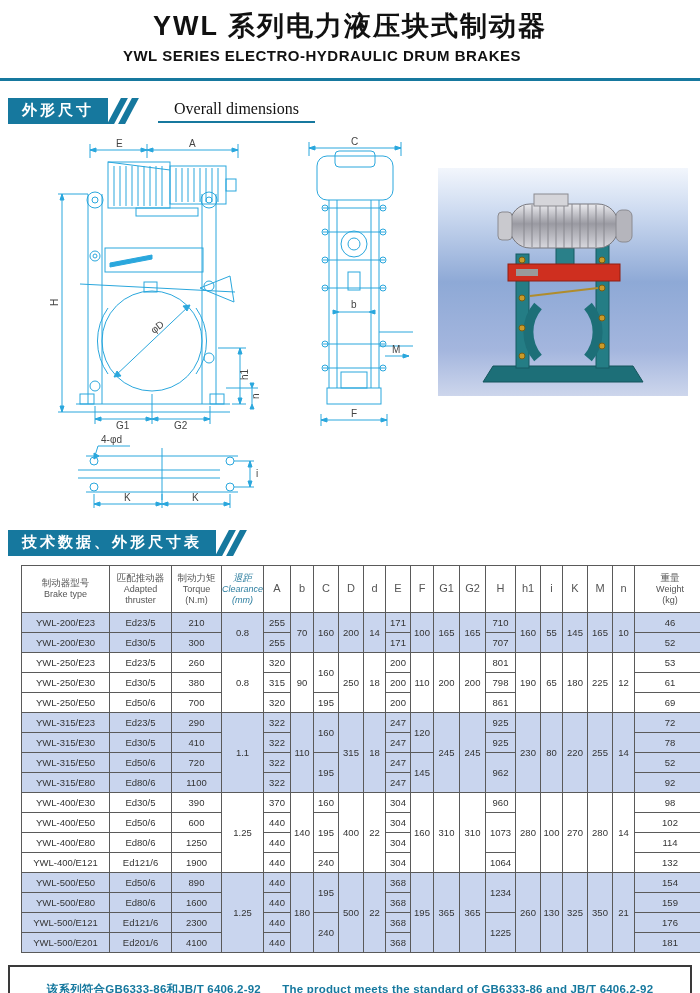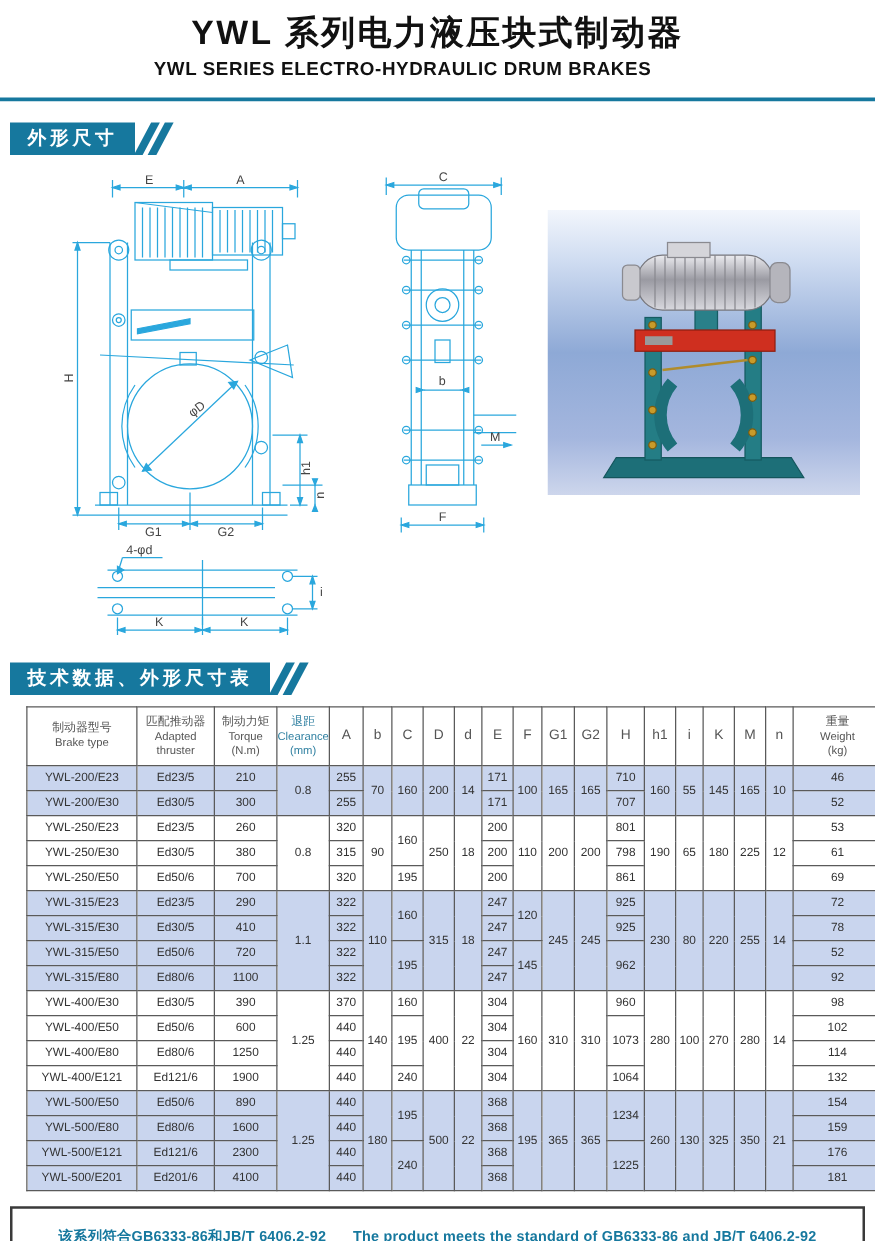--- a/index.html
+++ b/index.html
@@ -25,21 +25,21 @@
   .dimtxt{fill:#444;font-size:10px;}
 
   .spec-table{position:absolute;top:565px;left:21px;width:684px;border-collapse:collapse;
     table-layout:fixed;}
   .spec-table th,.spec-table td{border:1px solid #5a5a5a;text-align:center;padding:0;
     overflow:hidden;white-space:nowrap;}
   .spec-table th{height:46px;font-weight:normal;color:#555;background:#fff;}
   .spec-table th div{line-height:1.25;font-size:9px;}
   .spec-table th div:first-child{font-size:9.5px;}
   .spec-table th.single div{font-size:11px;}
-  .spec-table th.accent{color:#2e7fa0;}
+  .spec-table th.accent{color:#2e7fa0;font-style:italic;}
   .spec-table td{height:19px;font-size:9.5px;color:#333;}
   .spec-table tr.shade td{background:#c9d5ee;}
 
   .footer{position:absolute;top:965px;left:8px;width:684px;box-sizing:border-box;
     border:2px solid #3a3a3a;text-align:center;padding:15px 0 5px;
     font-weight:bold;font-size:11.5px;color:#16789e;letter-spacing:.2px;}
   .footer span{margin:0 9px;}
 </style>
 </head>
 <body>
@@ -47,20 +47,21 @@
 <div class="page">
 
   <div class="title-cn">YWL 系列电力液压块式制动器</div>
   <div class="title-en">YWL SERIES ELECTRO-HYDRAULIC DRUM BRAKES</div>
   <div class="rule"></div>
 
   <div class="sec" style="top:98px;">
     <div class="sec-box">外形尺寸</div>
     <div class="slash"></div>
     <div class="slash"></div>
+    <div class="sec-en">Overall dimensions</div>
   </div>
 
   <svg style="position:absolute;left:50px;top:136px;" width="212" height="294" viewBox="0 0 212 294">
     <g class="dim">
 
       <line x1="40" y1="8" x2="40" y2="22"></line>
         <line x1="97" y1="8" x2="97" y2="22"></line>
         <line x1="188" y1="8" x2="188" y2="22"></line>
       <line x1="40" y1="14" x2="188" y2="14"></line>
       <path d="M40,14 l6,-2 v4 z M97,14 l-6,-2 v4 z M97,14 l6,-2 v4 z M188,14 l-6,-2 v4 z" fill="#2aa7dd"></path>

